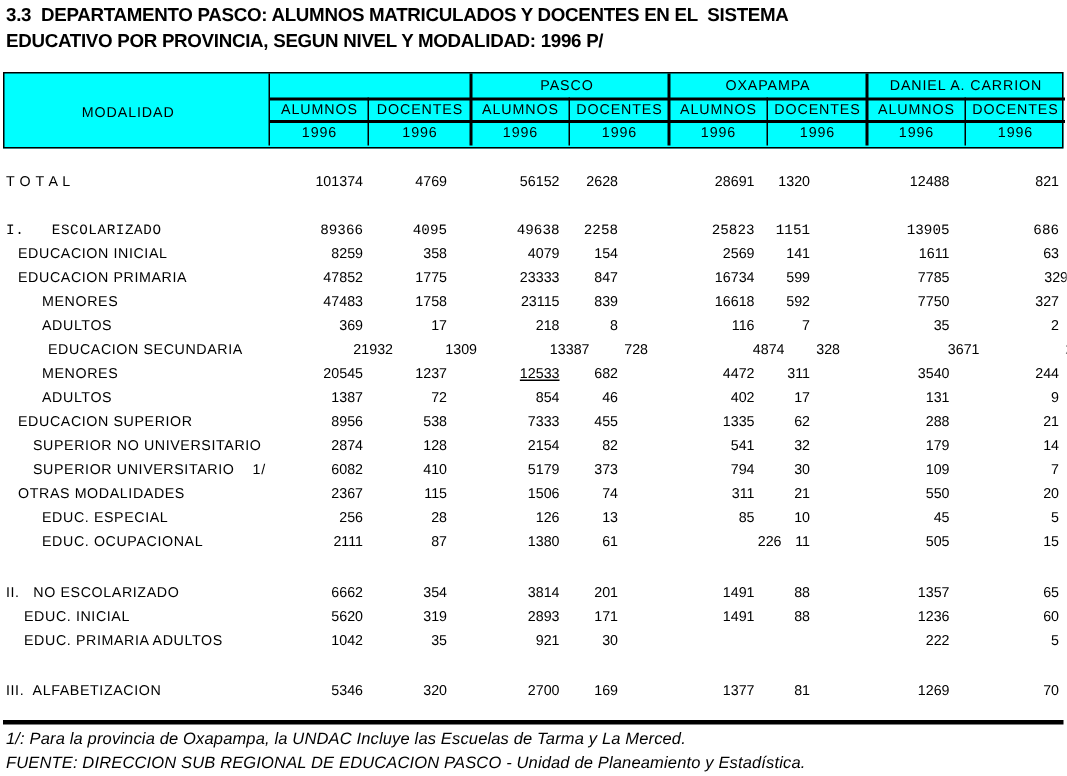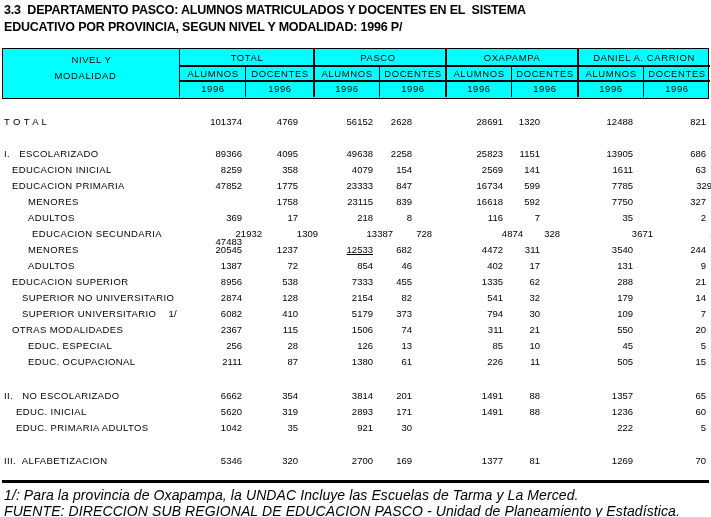--- a/index.html
+++ b/index.html
@@ -11,35 +11,33 @@
   .hdr { position: absolute; left: 2px; top: 48px; width: 707px; height: 51px; background: #00ffff; border: 1.5px solid #000; box-sizing: border-box; }
   .hcell { position: absolute; box-sizing: border-box; font-size: 9.5px; letter-spacing: 0.6px; text-align: center; white-space: nowrap; line-height: 15px; }
   .vl { position: absolute; background: #000; }
   .hl { position: absolute; background: #000; height: 1.5px; }
 
   .row { position: absolute; left: 0; width: 711px; height: 16px; font-size: 9.5px; letter-spacing: 0.4px; }
   .row .lbl { position: absolute; top: 0; white-space: pre; }
   .row .num { position: absolute; top: 0; text-align: right; width: 60px; letter-spacing: 0; }
 
   .bottom-rule { position: absolute; left: 2px; top: 480px; width: 707px; height: 2.5px; background: #000; }
-  .note { position: absolute; left: 4px; font-size: 14px; font-style: italic; white-space: pre; letter-spacing: 0.1px; }
+  .note { position: absolute; left: 4px; font-size: 11px; font-style: italic; white-space: pre; letter-spacing: 0.1px; }
   #n1 { top: 487px; }
   #n2 { top: 503px; }
 </style>
 </head>
 <body>
 
 <div class="title" id="t1">3.3  DEPARTAMENTO PASCO: ALUMNOS MATRICULADOS Y DOCENTES EN EL  SISTEMA</div>
 <div class="title" id="t2">EDUCATIVO POR PROVINCIA, SEGUN NIVEL Y MODALIDAD: 1996 P/</div>
 
 <div class="hdr" id="hdr">
-    <div class="hcell" style="left: 0px; top: 3px; width: 177px;">NIVEL    Y</div>
     <div class="hcell" style="left: 0px; top: 19px; width: 165px;">MODALIDAD</div>
     <div class="vl" style="left: 176px; top: 0px; width: 1px; height: 48px;"></div>
-    <div class="hcell" style="left: 177px; top: 1px; width: 134px;">TOTAL</div>
     <div class="vl" style="left: 310px; top: 0px; width: 2px; height: 48px;"></div>
     <div class="hcell" style="left: 311px; top: 1px; width: 128px;">PASCO</div>
     <div class="vl" style="left: 442px; top: 0px; width: 2px; height: 48px;"></div>
     <div class="hcell" style="left: 443px; top: 1px; width: 132px;">OXAPAMPA</div>
     <div class="vl" style="left: 574px; top: 0px; width: 2px; height: 48px;"></div>
     <div class="hcell" style="left: 575px; top: 1px; width: 132px;">DANIEL A. CARRION</div>
     <div class="hl" style="left: 177px; top: 16px; width: 530px;"></div>
     <div class="hl" style="left: 177px; top: 31px; width: 530px;"></div>
     <div class="hcell" style="left: 177px; top: 17px; width: 66px;">ALUMNOS</div>
     <div class="hcell" style="left: 177px; top: 32px; width: 66px;">1996</div>
@@ -68,21 +66,21 @@
       <span class="lbl" style="left: 4px;">T O T A L</span>
       <span class="num" style="left: 182px;">101374</span>
       <span class="num" style="left: 238px;">4769</span>
       <span class="num" style="left: 313px;">56152</span>
       <span class="num" style="left: 352px;">2628</span>
       <span class="num" style="left: 443px;">28691</span>
       <span class="num" style="left: 480px;">1320</span>
       <span class="num" style="left: 573px;">12488</span>
       <span class="num" style="left: 646px;">821</span>
     </div>
-    <div class="row" style="top: 148px;">
+    <div class="row" style="top: 148px; font-family: Liberation Mono, monospace;">
       <span class="lbl" style="left: 4px;">I.   ESCOLARIZADO</span>
       <span class="num" style="left: 182px;">89366</span>
       <span class="num" style="left: 238px;">4095</span>
       <span class="num" style="left: 313px;">49638</span>
       <span class="num" style="left: 352px;">2258</span>
       <span class="num" style="left: 443px;">25823</span>
       <span class="num" style="left: 480px;">1151</span>
       <span class="num" style="left: 573px;">13905</span>
       <span class="num" style="left: 646px;">686</span>
     </div>
@@ -103,21 +101,21 @@
       <span class="num" style="left: 238px;">1775</span>
       <span class="num" style="left: 313px;">23333</span>
       <span class="num" style="left: 352px;">847</span>
       <span class="num" style="left: 443px;">16734</span>
       <span class="num" style="left: 480px;">599</span>
       <span class="num" style="left: 573px;">7785</span>
       <span class="num" style="left: 652px;">329</span>
     </div>
     <div class="row" style="top: 196px;">
       <span class="lbl" style="left: 28px;">MENORES</span>
-      <span class="num" style="left: 182px; margin-top: 40px;">47483</span>
+      <span class="num" style="left: 182px;">47483</span>
       <span class="num" style="left: 238px;">1758</span>
       <span class="num" style="left: 313px;">23115</span>
       <span class="num" style="left: 352px;">839</span>
       <span class="num" style="left: 443px;">16618</span>
       <span class="num" style="left: 480px;">592</span>
       <span class="num" style="left: 573px;">7750</span>
       <span class="num" style="left: 646px;">327</span>
     </div>
     <div class="row" style="top: 212px;">
       <span class="lbl" style="left: 28px;">ADULTOS</span>
@@ -217,21 +215,21 @@
       <span class="num" style="left: 480px;">10</span>
       <span class="num" style="left: 573px;">45</span>
       <span class="num" style="left: 646px;">5</span>
     </div>
     <div class="row" style="top: 356px;">
       <span class="lbl" style="left: 28px;">EDUC. OCUPACIONAL</span>
       <span class="num" style="left: 182px;">2111</span>
       <span class="num" style="left: 238px;">87</span>
       <span class="num" style="left: 313px;">1380</span>
       <span class="num" style="left: 352px;">61</span>
-      <span class="num" style="left: 443px;">226</span>
+      <span class="num" style="left: 461px;">226</span>
       <span class="num" style="left: 480px;">11</span>
       <span class="num" style="left: 573px;">505</span>
       <span class="num" style="left: 646px;">15</span>
     </div>
     <div class="row" style="top: 390px;">
       <span class="lbl" style="left: 4px;">II.   NO ESCOLARIZADO</span>
       <span class="num" style="left: 182px;">6662</span>
       <span class="num" style="left: 238px;">354</span>
       <span class="num" style="left: 313px;">3814</span>
       <span class="num" style="left: 352px;">201</span>

